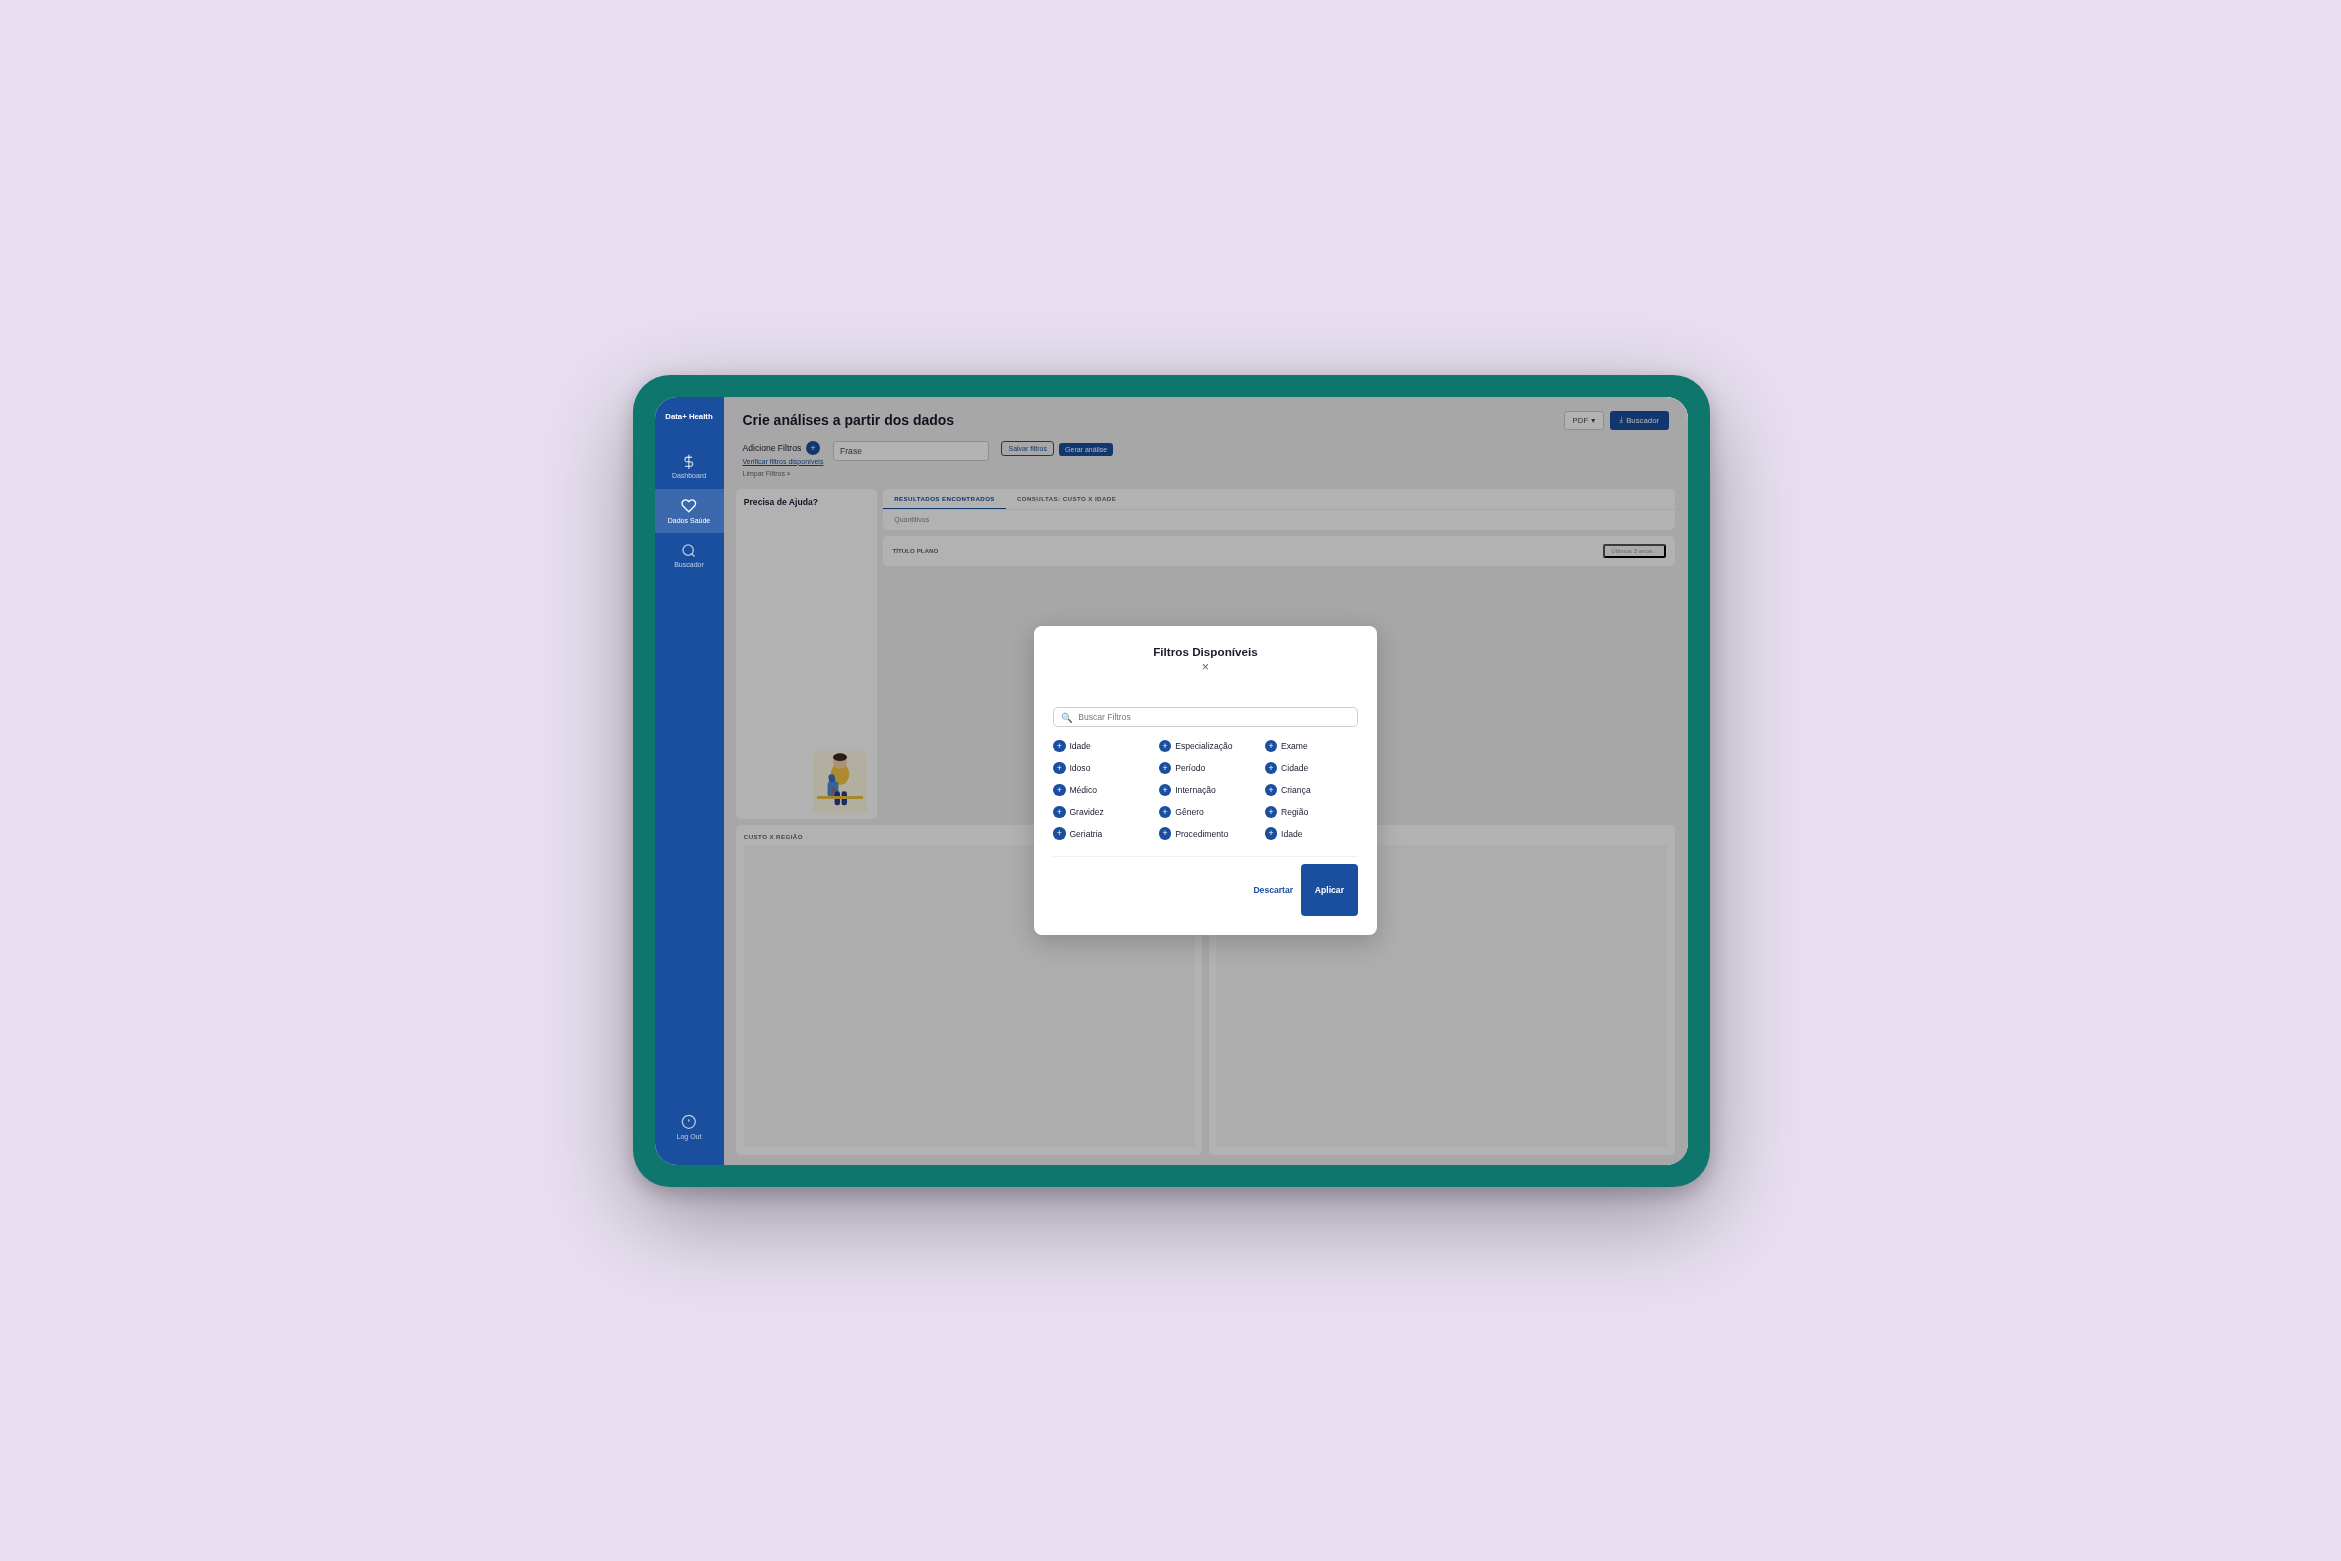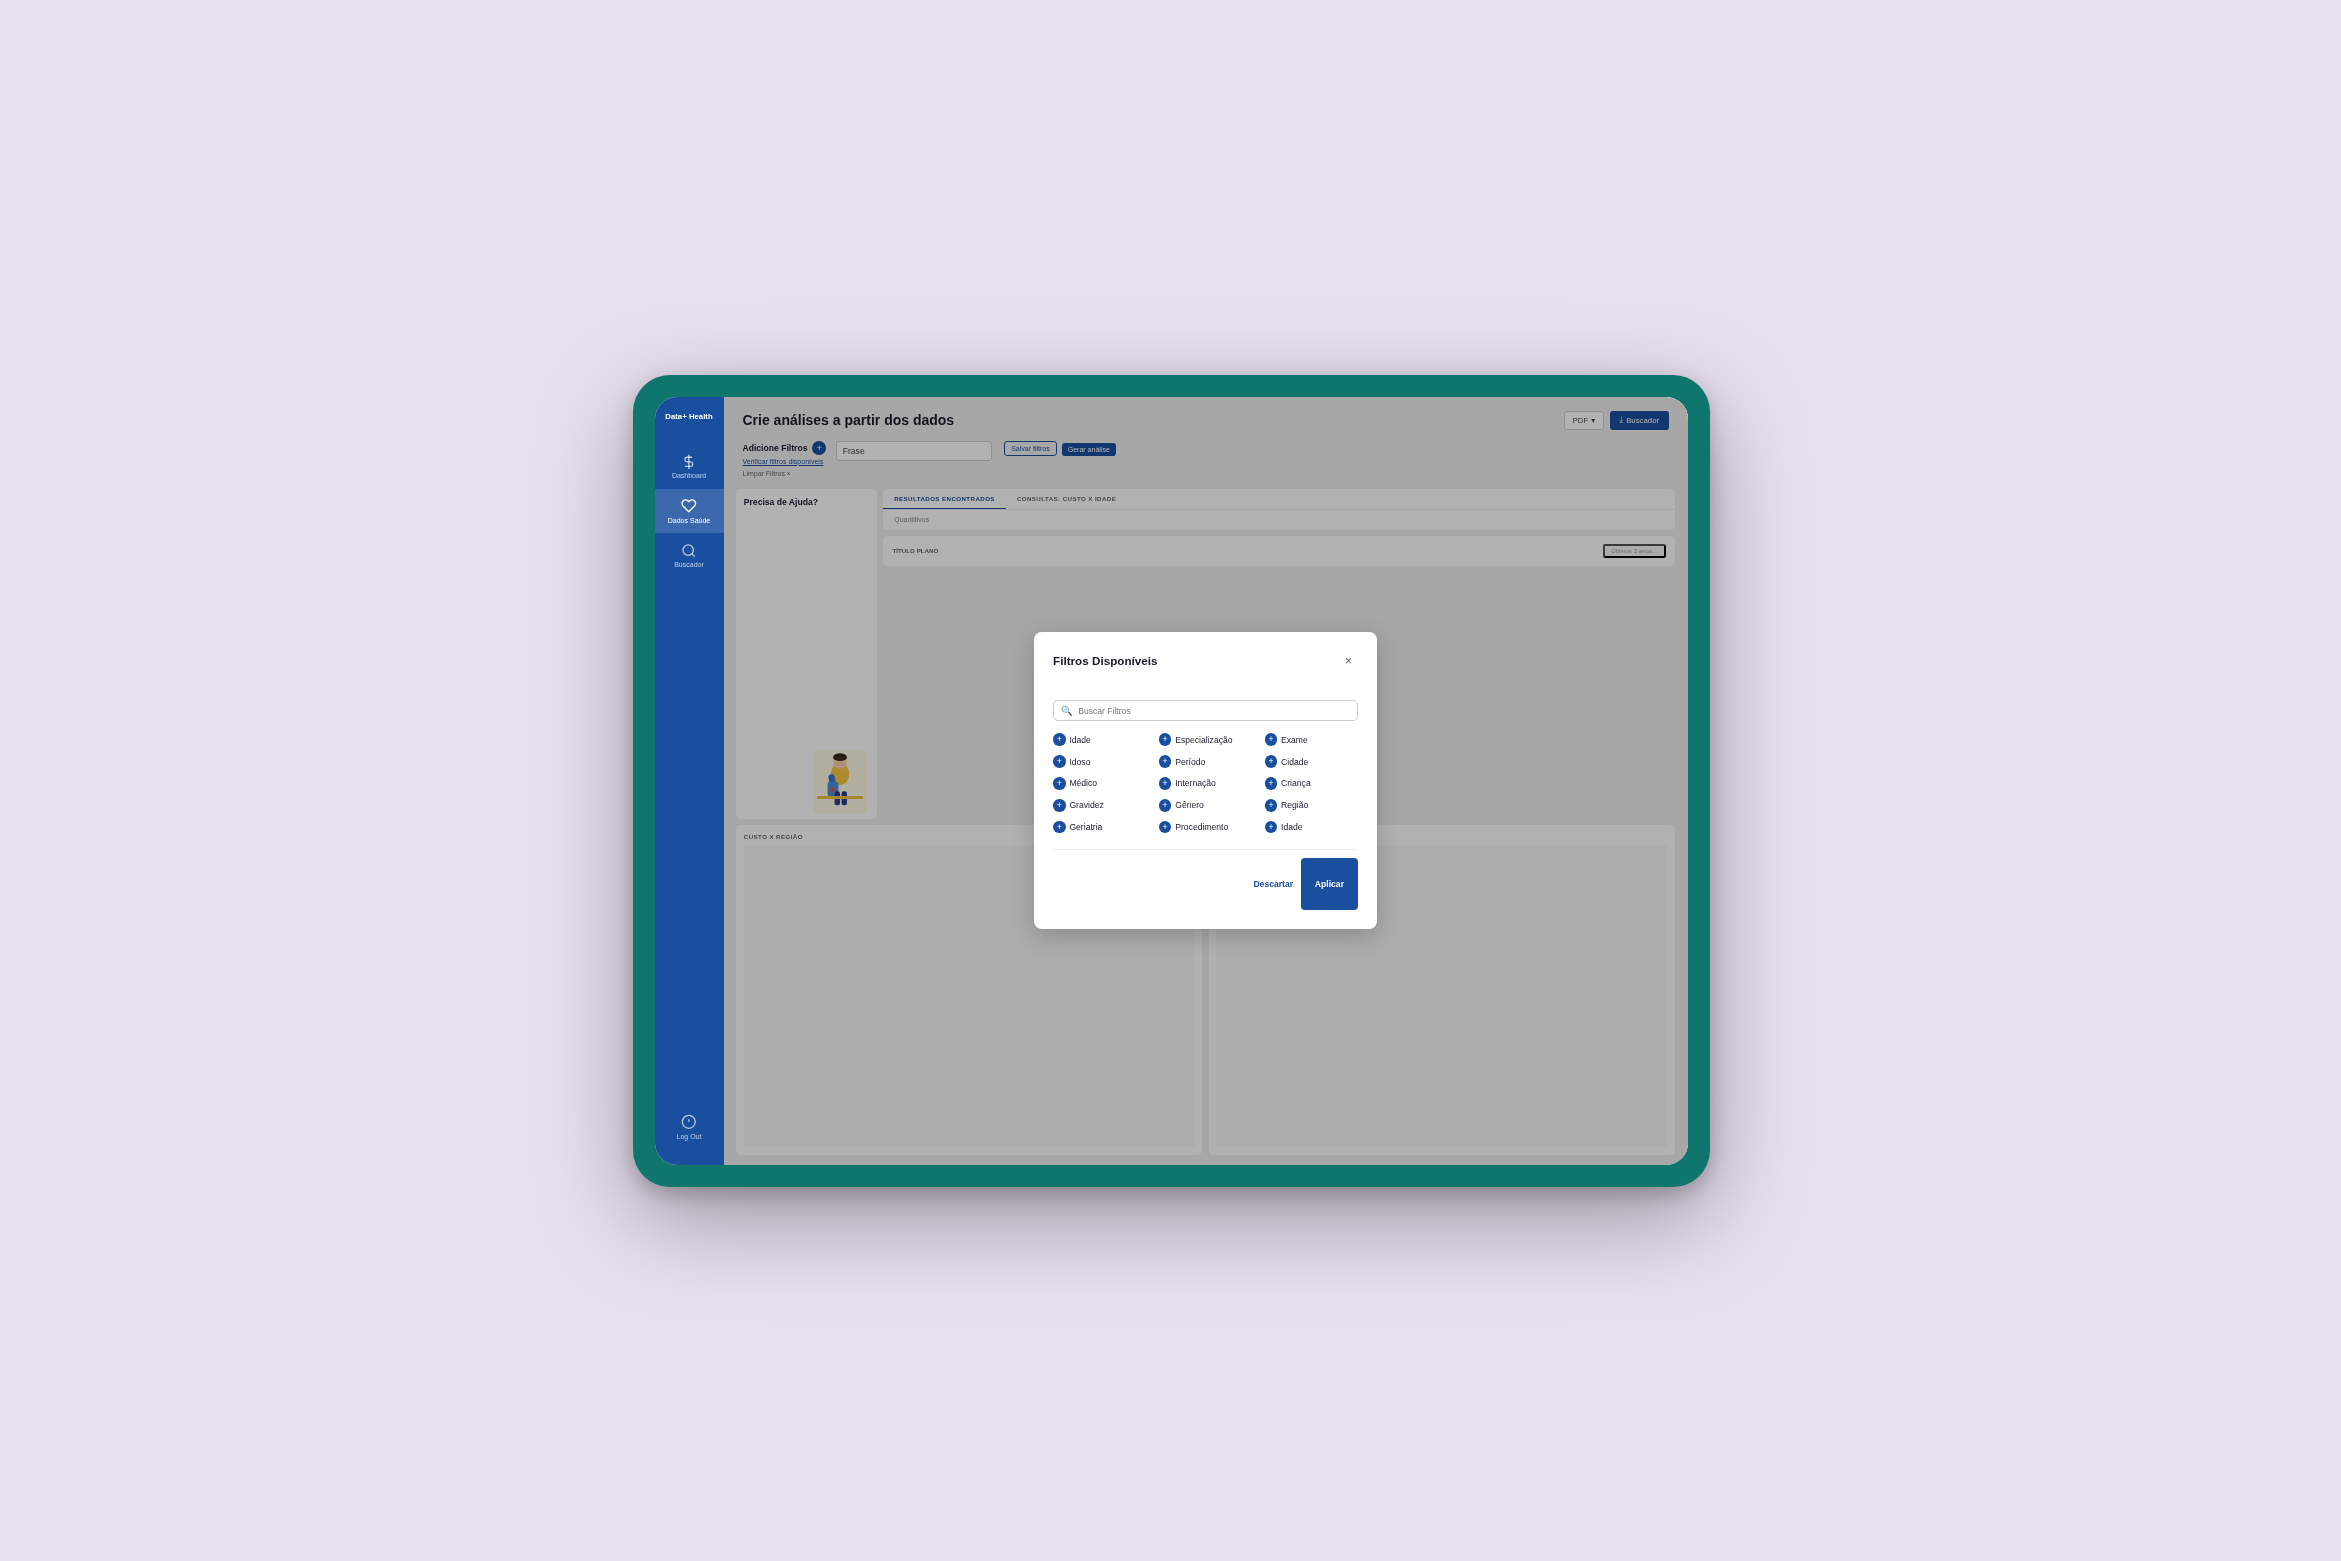--- a/index.html
+++ b/index.html
@@ -171,21 +171,21 @@
     }
 
     .add-filter-header {
       display: flex;
       align-items: center;
       gap: 4.7px;
     }
 
     .add-filter-label {
       font-size: 8.6px;
-      font-weight: 700;
+      font-weight: 400;
       color: #1a1a2e;
     }
 
     .add-filter-plus {
       width: 14px;
       height: 14px;
       background: #1a4fa0;
       border-radius: 50%;
       display: flex;
       align-items: center;
@@ -323,20 +323,21 @@
       padding: 19px;
       position: relative;
       box-shadow: 0 6.2px 25px rgba(0,0,0,0.2);
     }
 
     .modal-header {
       display: flex;
       align-items: center;
       justify-content: space-between;
       margin-bottom: 30px;
+      flex-direction: column;
     }
 
     .modal-title {
       font-size: 11.7px;
       font-weight: 700;
       color: #1a1a2e;
     }
 
     .modal-close {
       width: 19px;

